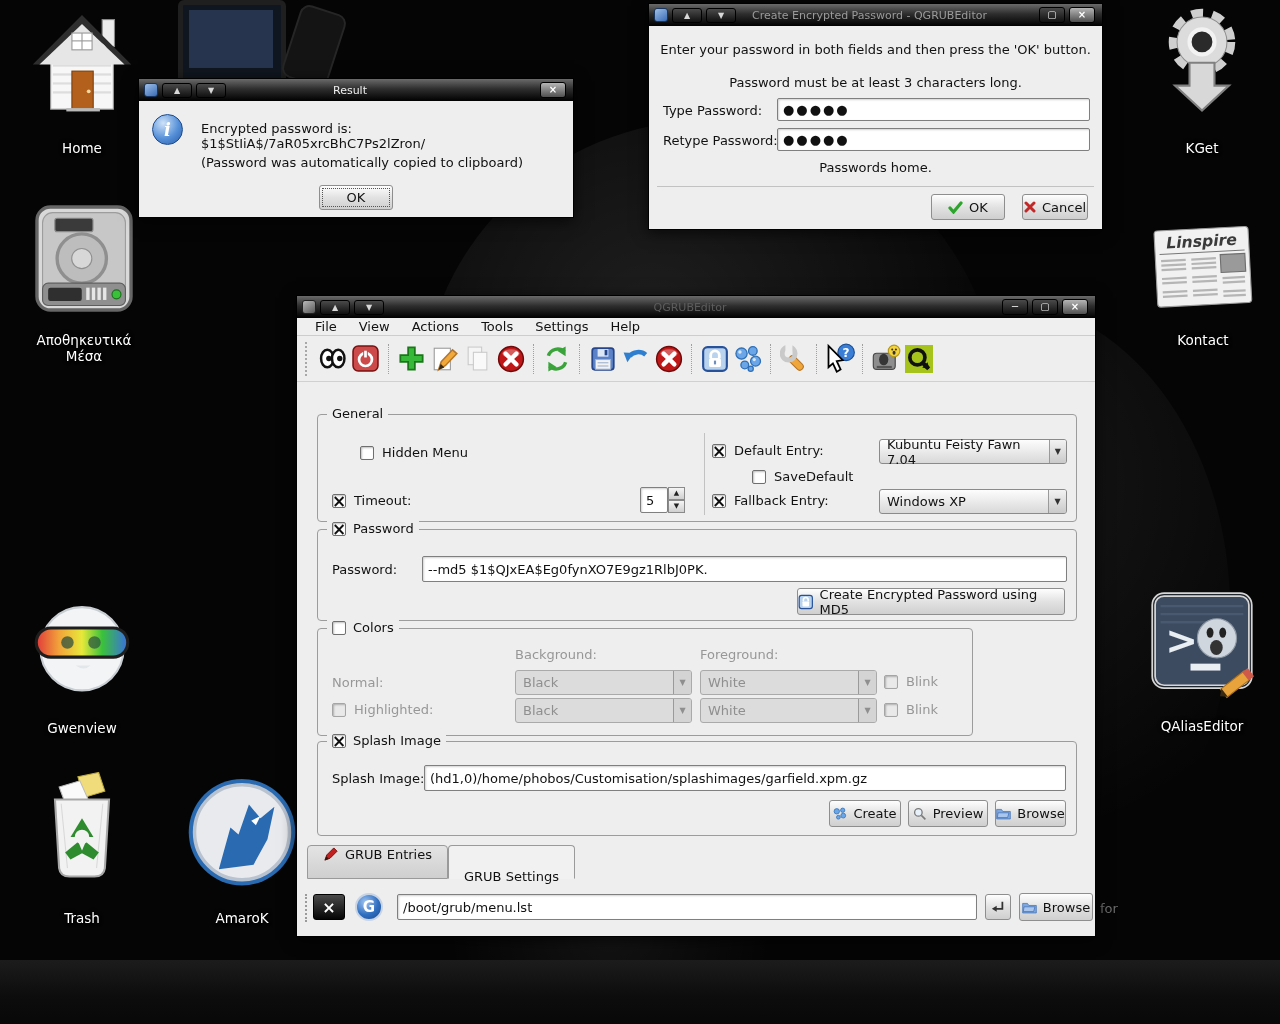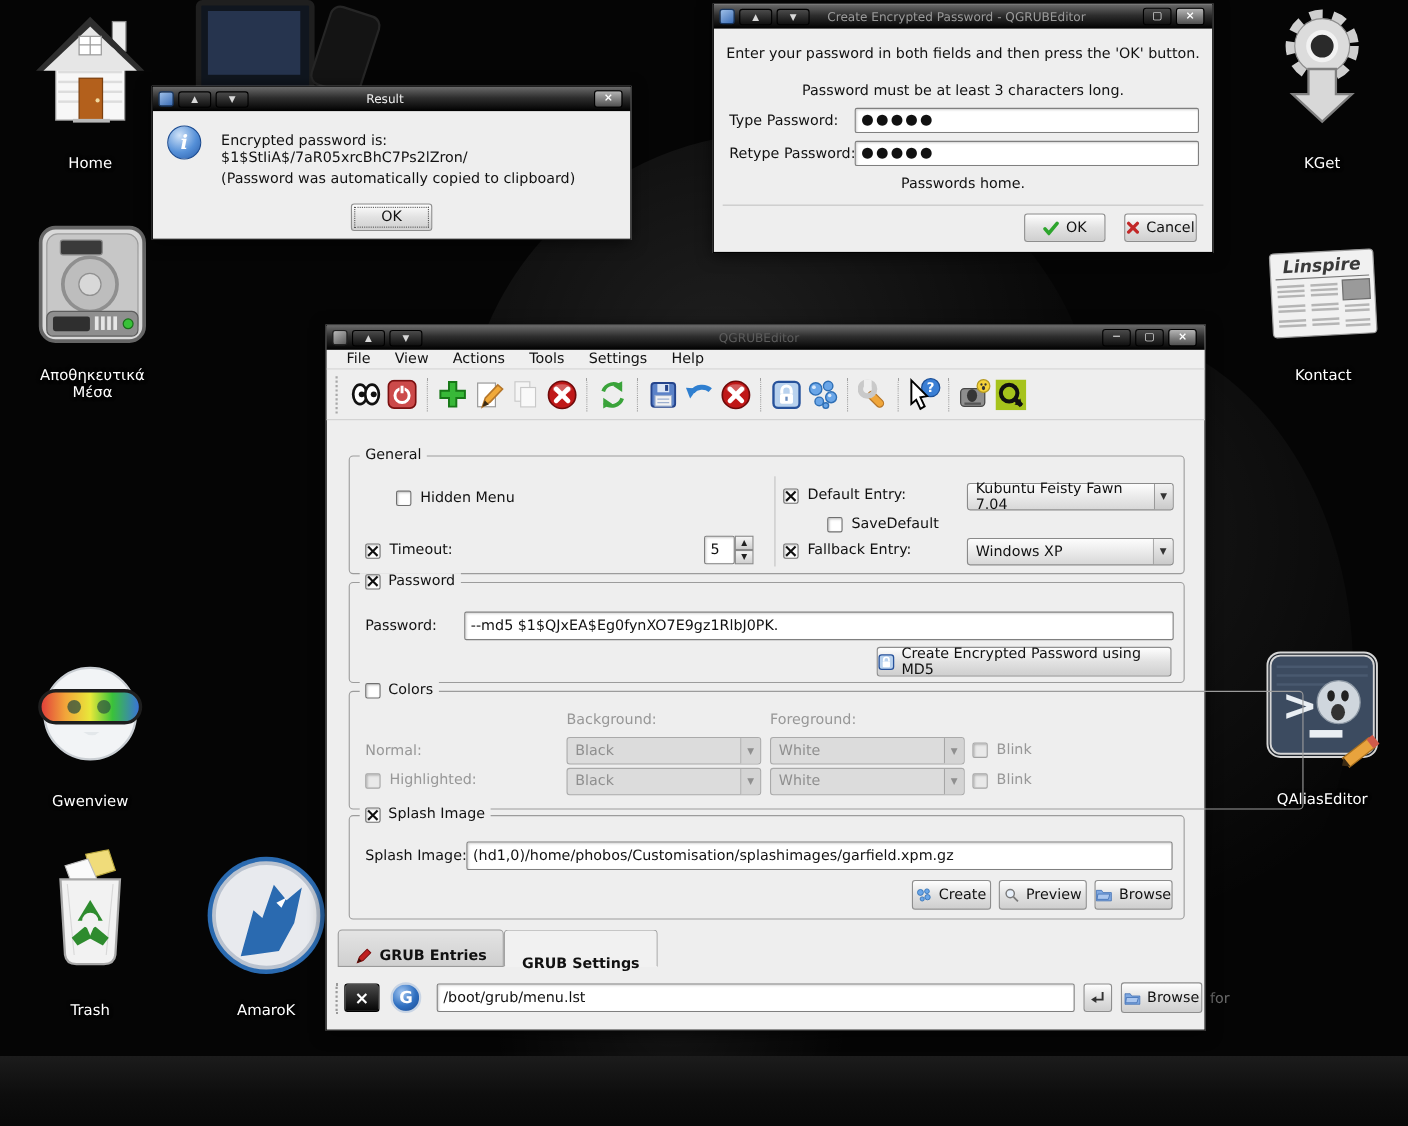--- a/index.html
+++ b/index.html
@@ -82,22 +82,22 @@
   
   .menubar { height:18px; background:#efefef; border-bottom:1px solid #cdcdcd;
              display:flex; align-items:center; padding-left:8px; gap:2px; }
   .menuitem { padding:3px 10px; font-size:13px; }
   .toolbar { height:46px; background:#eeeeee; border-bottom:1px solid #d0d0d0;
              display:flex; align-items:center; padding-left:4px; }
   .thandle { width:7px; height:34px; border-left:2px dotted #a8a8a8; margin:0 4px; }
   .tsep { width:1px; height:30px; border-left:1px dotted #a0a0a0; margin:0 6px; }
   .ticon { width:33px; height:34px; display:flex; align-items:center; justify-content:center; }
   .tabs { position:absolute; display:flex; align-items:flex-end; }
-  .tab { display:flex; align-items:flex-start; gap:7px; padding:16px 15px; border:1px solid #9a9a9a;
-         border-radius:4px 4px 0 0; font-size:13px;font-weight:bold; }
+  .tab { display:flex; align-items:flex-end; gap:7px; padding:16px 15px; border:1px solid #9a9a9a;
+         border-radius:4px 4px 0 0; font-size:13px; }
   .tab.inactive { height:28px; background:linear-gradient(#e4e4e4,#cfcfcf); }
   .tab.active { height:34px; background:#f1f1f1; border-bottom-color:#f1f1f1;flex-direction:column; }
   .filebar-handle { position:absolute; width:6px; height:28px; border-left:2px dotted #9a9a9a; }
 
   
   .taskbar { position:absolute; left:0; top:960px; width:1280px; height:64px;
              background:linear-gradient(180deg,#1c1c1c,#0d0d0d 55%,#080808); }
 </style>
 </head>
 <body>
@@ -479,21 +479,21 @@
     <div class="btn" style="position:absolute; left:479px; top:58px; width:268px; height:27px;">
       <svg width="16" height="16" viewBox="0 0 26 26">
           <rect x="2" y="2" width="22" height="22" rx="4" fill="#b9d2ee" stroke="#27529b" stroke-width="2"></rect>
           <path d="M9 12 v-2.5 a4 4 0 0 1 8 0 V12" fill="none" stroke="#fff" stroke-width="2.6"></path>
           <rect x="7.5" y="12" width="11" height="8.5" rx="1.5" fill="#fff"></rect>
         </svg>
       <span>Create Encrypted Password using MD5</span>
     </div>
   </div>
 
-  <div class="group" style="left:20px; top:332px; width:868px; height:108px;">
+  <div class="group" style="left:20px; top:332px; width:656px; height:108px;">
     <div class="legend">
       <span class="cb"></span>
       <span class="gtext">Colors</span>
     </div>
     <div class="row dis-t" style="left:197px; top:18px;">Background:</div>
     <div class="row dis-t" style="left:382px; top:18px;">Foreground:</div>
 
     <div class="row dis-t" style="left:14px; top:46px;">Normal:</div>
     <div class="combo dis" style="left:197px; top:41px; width:177px; height:25px;">
       <span>Black</span>

